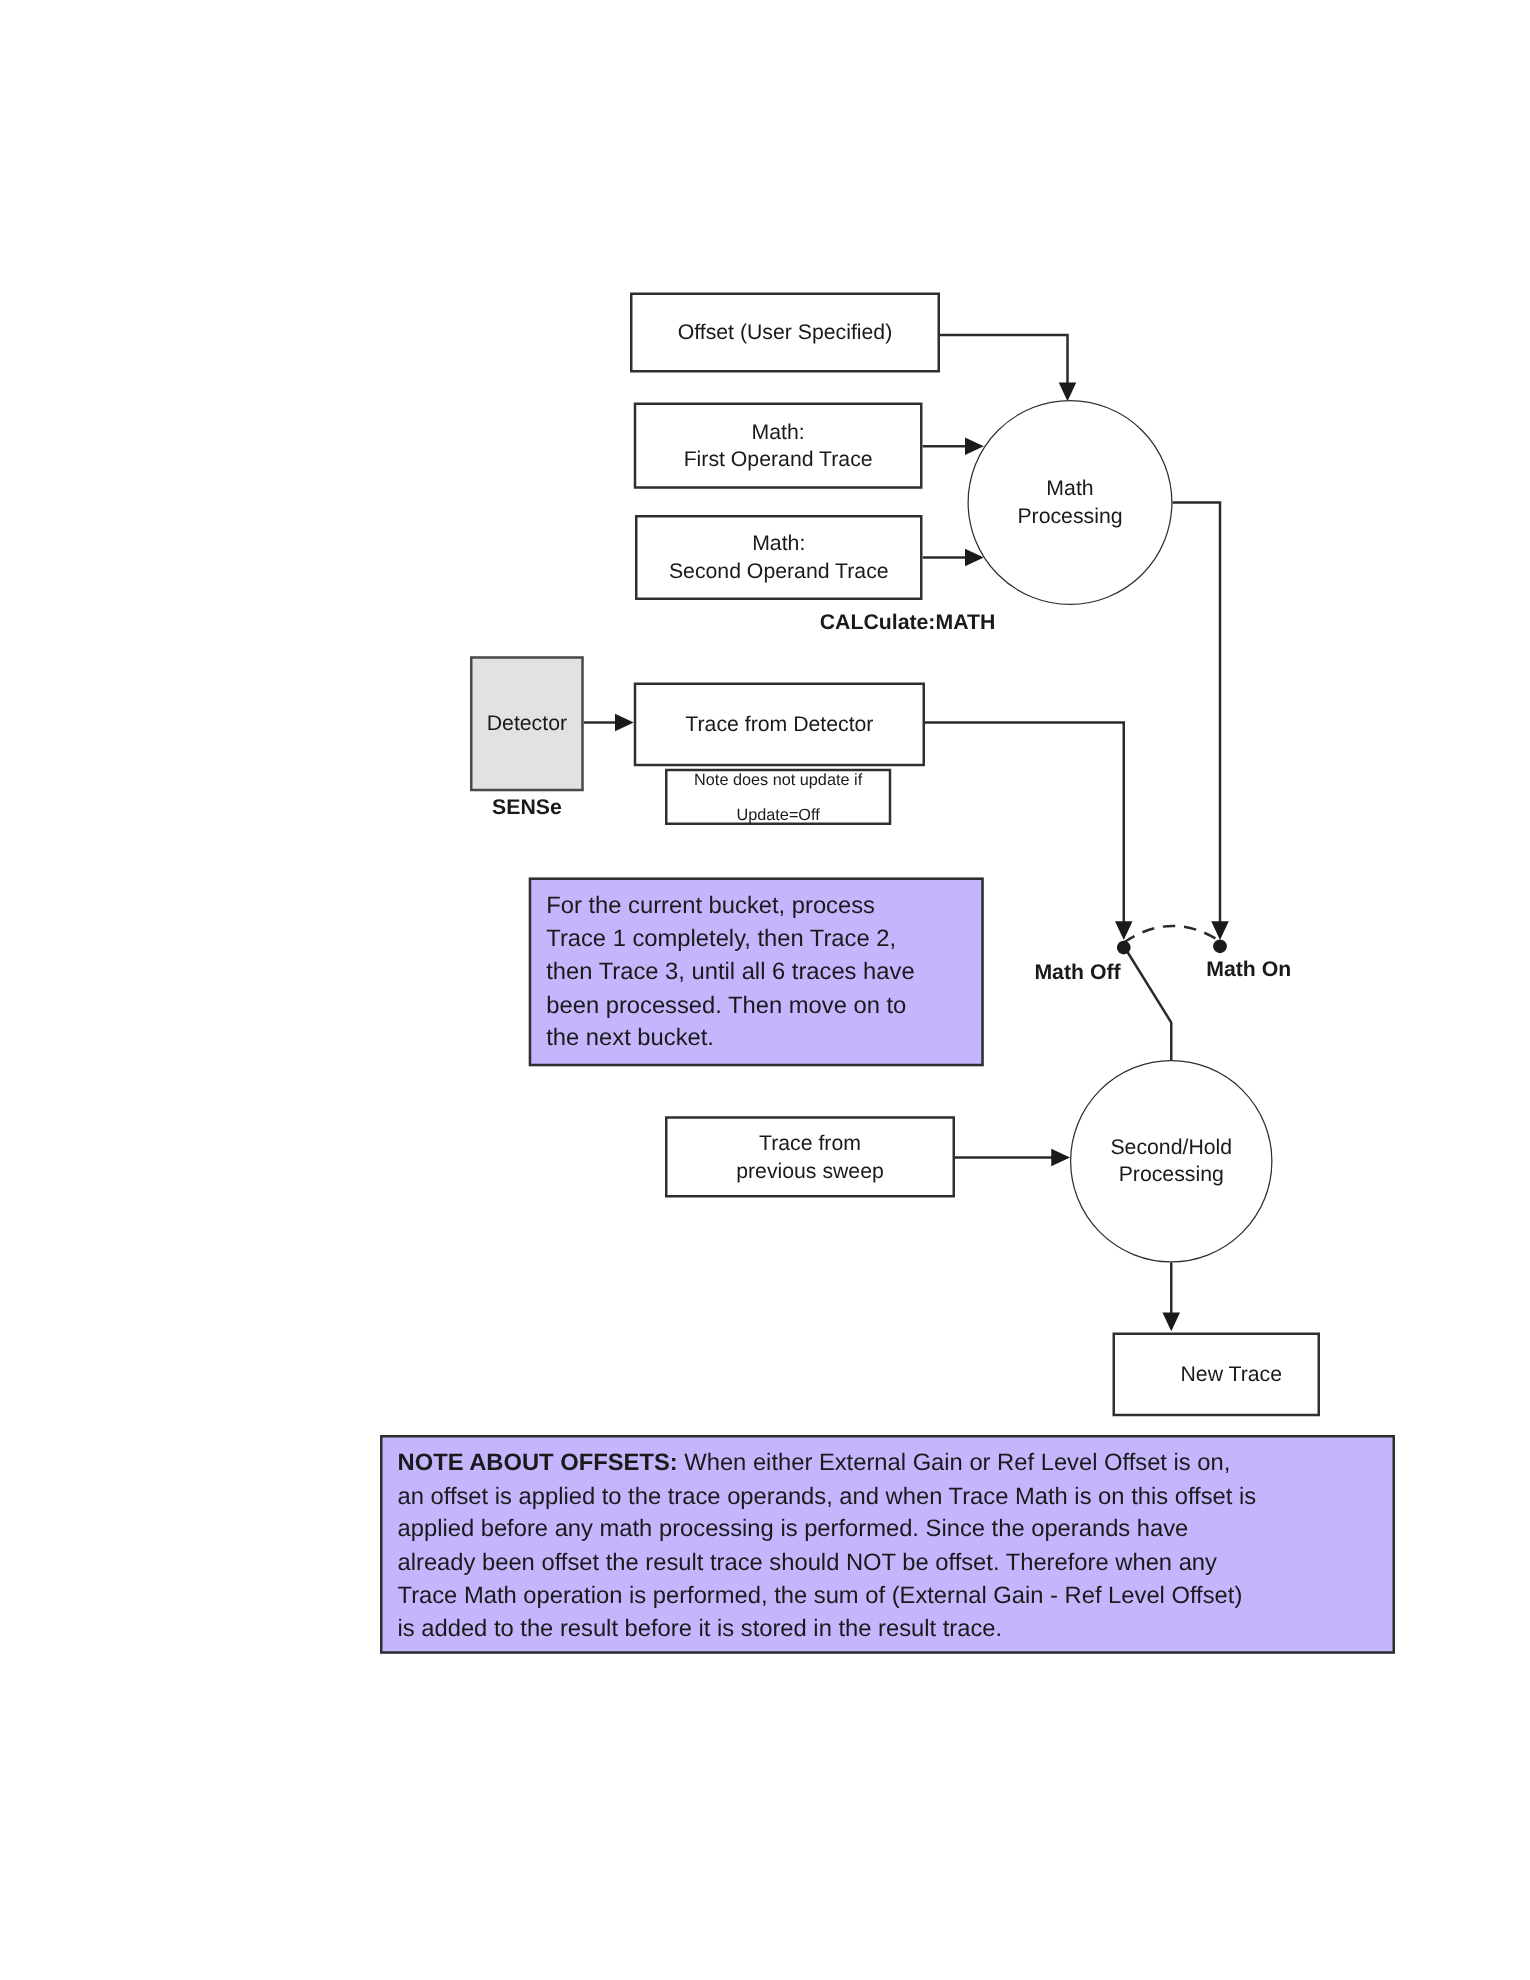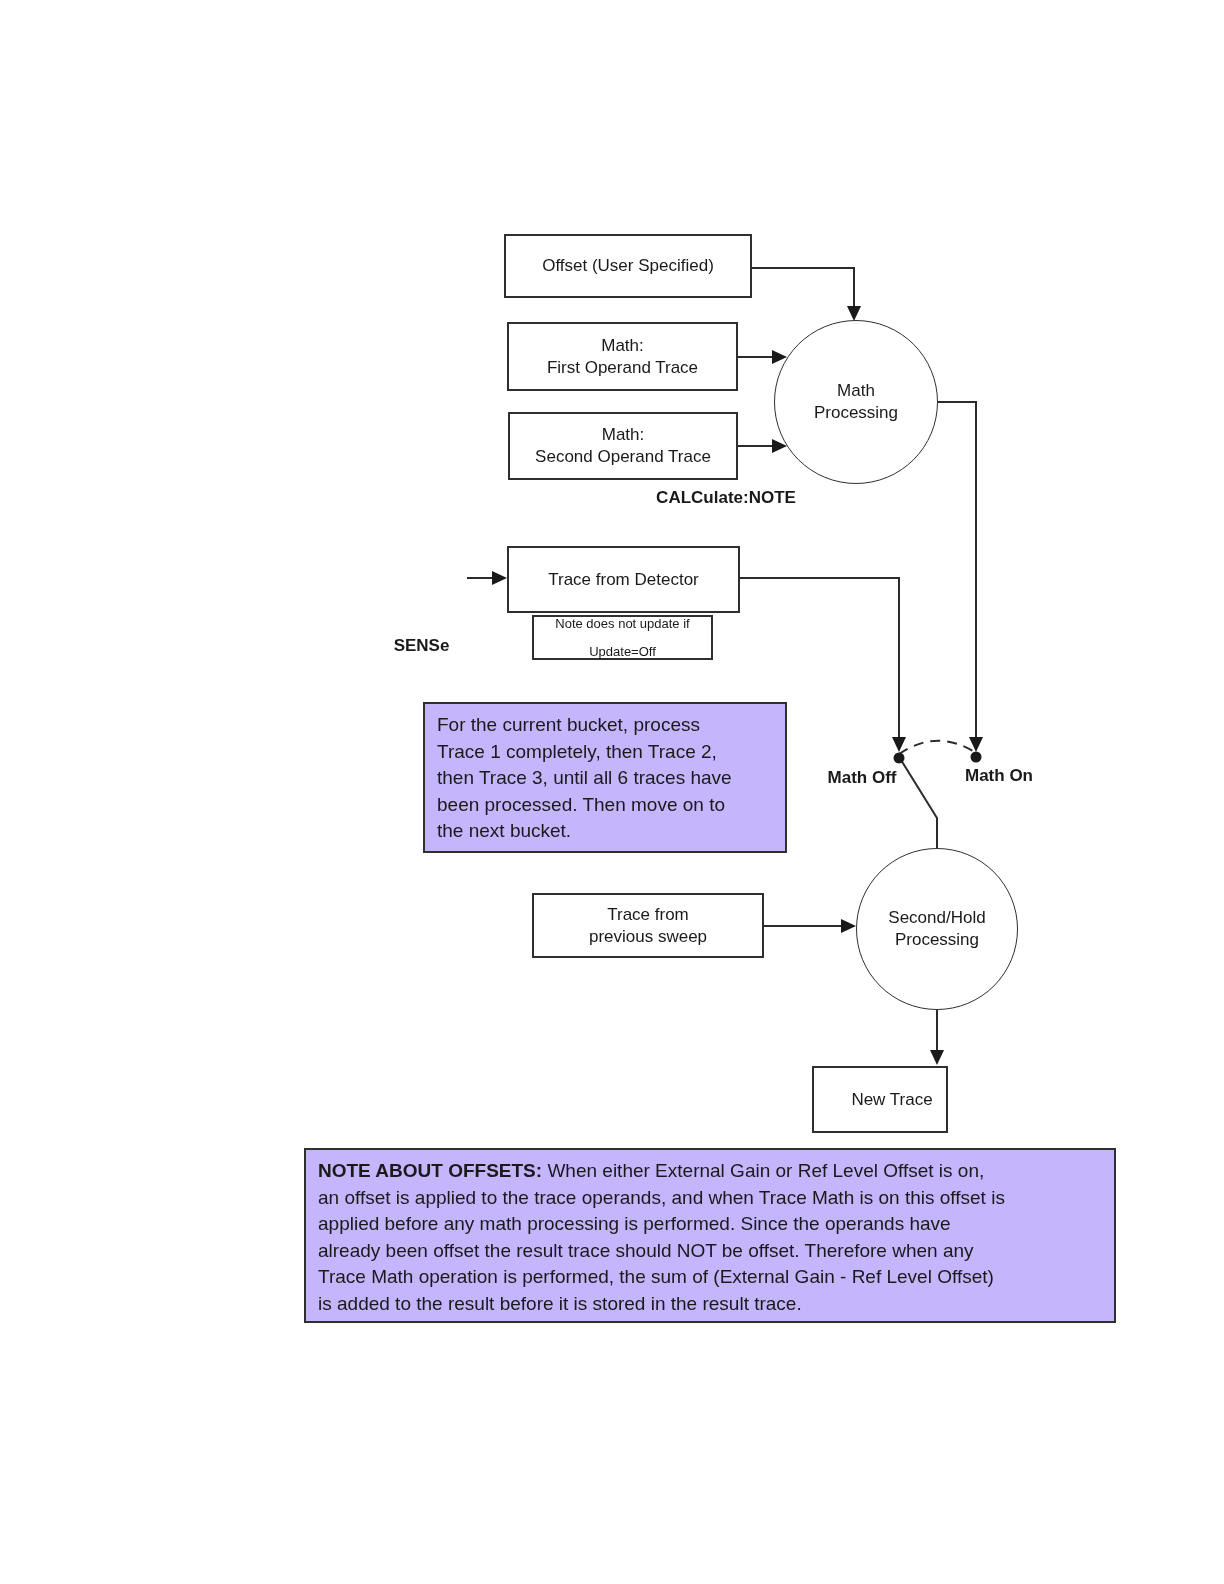--- a/index.html
+++ b/index.html
@@ -82,27 +82,30 @@
   <div class="node" style="left:507px;top:322px;width:231px;height:69px;">
     <div>Math:</div>
     <div>First Operand Trace</div>
   </div>
 
   <div class="node" style="left:508px;top:412px;width:230px;height:68px;">
     <div>Math:</div>
     <div>Second Operand Trace</div>
   </div>
 
-  <div class="floating-label" style="left:616px;top:488px;width:220px;">CALCulate:NOTE</div>
+  <div class="floating-label" style="left:616px;top:488px;width:220px;">CALCulate:MATH</div>
 
   <div class="node circle" style="left:774px;top:320px;width:164px;height:164px;">
     <div>Math</div>
     <div>Processing</div>
   </div>
 
+  <div class="node gray" style="left:376px;top:525px;width:91px;height:108px;">
+    <div>Detector</div>
+  </div>
 
   <div class="floating-label" style="left:376px;top:636px;width:91px;">SENSe</div>
 
   <div class="node" style="left:507px;top:546px;width:233px;height:67px;">
     <div>Trace from Detector</div>
   </div>
 
   <div class="node smallnote" style="left:532px;top:615px;width:181px;height:45px;">
     <div>Note does not update if</div>
     <div>Update=Off</div>
@@ -123,21 +126,21 @@
   <div class="node circle" style="left:856px;top:848px;width:162px;height:162px;">
     <div>Second/Hold</div>
     <div>Processing</div>
   </div>
 
   <div class="node" style="left:532px;top:893px;width:232px;height:65px;">
     <div>Trace from</div>
     <div>previous sweep</div>
   </div>
 
-  <div class="node" style="left:812px;top:1066px;width:136px;height:67px;padding-left:24px;">
+  <div class="node" style="left:890px;top:1066px;width:166px;height:67px;padding-left:24px;">
     <div>New Trace</div>
   </div>
 
   <div class="para" style="left:304px;top:1148px;width:812px;height:175px;">
     <div class="ln"><span class="lead">NOTE ABOUT OFFSETS:</span><span>  When either External Gain or Ref Level Offset is on,</span></div>
     <div class="ln">an offset is applied to the trace operands, and when Trace Math is on this offset is</div>
     <div class="ln">applied before any math processing is performed. Since the operands have</div>
     <div class="ln">already been offset the result trace should NOT be offset.  Therefore when any</div>
     <div class="ln">Trace Math operation is performed, the sum of (External Gain - Ref Level Offset)</div>
     <div class="ln">is added to the result before it is stored in the result trace.</div>

